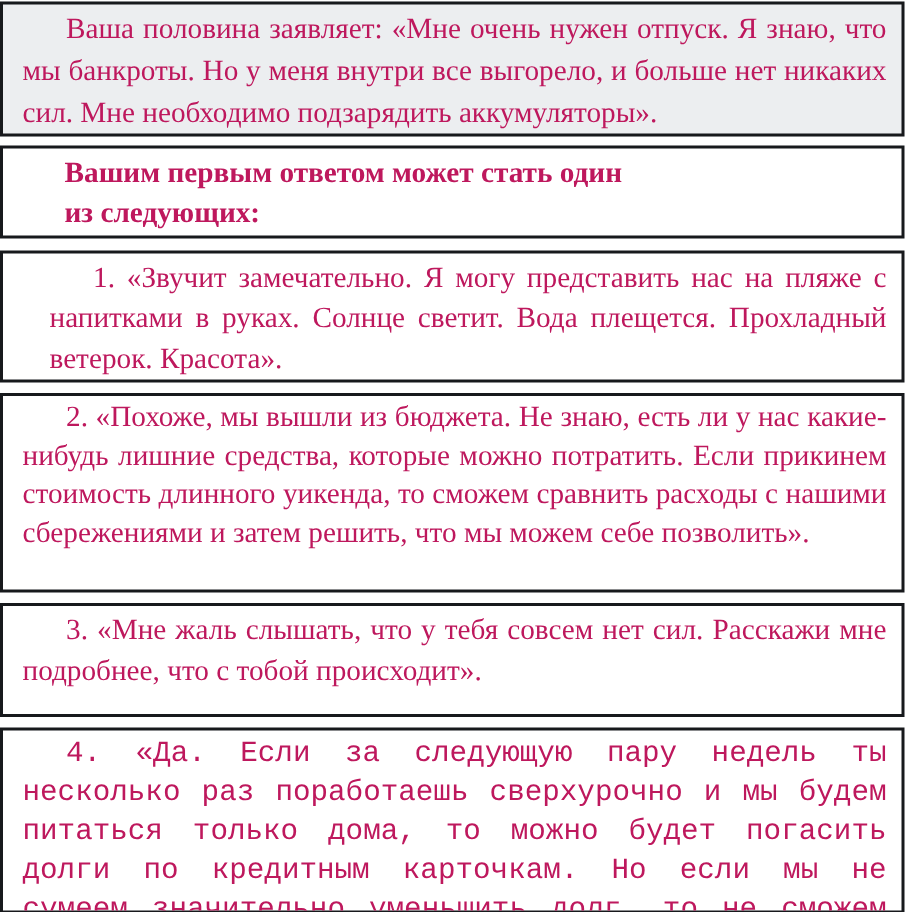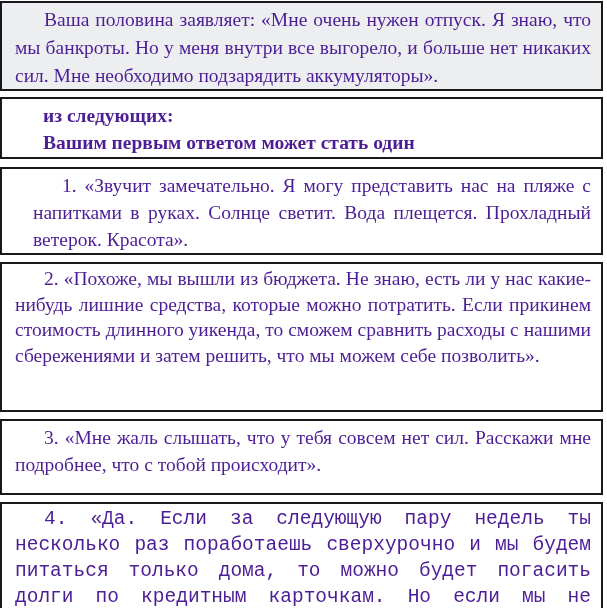--- a/index.html
+++ b/index.html
@@ -7,21 +7,21 @@
     padding: 0;
     background: #ffffff;
   }
   #page {
     position: relative;
     width: 607px;
     height: 608px;
     overflow: hidden;
     background: #ffffff;
     font-family: "Liberation Serif", "DejaVu Serif", serif;
-    color: #4c1d95;
+    color: #be185d;
     box-sizing: border-box;
     padding: 1px 4px 0 0;
   }
   .cell {
     box-sizing: border-box;
     width: 100%;
     border: 2px solid #17191c;
     background: #ffffff;
     overflow: hidden;
     font-size: 19.5px;
@@ -45,39 +45,39 @@
     padding-left: 41px;
     font-weight: bold;
   }
   .cell-header .hline {
     display: block;
     line-height: 27px;
     text-align: left;
   }
   .cell-r1 { height: 88px;  margin-bottom: 7px; }
   .cell-r1 p { line-height: 27px; margin-left: 18px; }
-  .cell-r2 { height: 150px; margin-bottom: 7px; padding-top: 2px; }
+  .cell-r2 { height: 133px; margin-bottom: 7px; padding-top: 2px; }
   .cell-r2 p { line-height: 25.5px; }
   .cell-r3 { height: 76px;  margin-bottom: 7px; }
   .cell-r3 p { line-height: 27px; }
   .cell-r4 { height: 124px; padding-top: 2px; font-family: Liberation Mono, monospace; }
   .cell-r4 p { line-height: 26px; }
 </style>
 </head>
 <body>
 
 <div id="page">
 
   <div class="cell cell-statement">
     <p>Ваша половина заявляет: «Мне очень нужен отпуск. Я знаю, что мы банкроты. Но у меня внутри все выгорело, и больше нет никаких сил. Мне необходимо подзарядить аккумуляторы».</p>
   </div>
 
   <div class="cell cell-header">
+    <span class="hline">Вашим первым ответом может стать один</span>
     <span class="hline">из следующих:</span>
-    <span class="hline">Вашим первым ответом может стать один</span>
   </div>
 
   <div class="cell cell-r1">
     <p>1. «Звучит замечательно. Я могу представить нас на пляже с напитками в руках. Солнце светит. Вода плещется. Прохладный ветерок. Красота».</p>
   </div>
 
   <div class="cell cell-r2">
     <p>2. «Похоже, мы вышли из бюджета. Не знаю, есть ли у нас какие-нибудь лишние средства, которые можно потратить. Если прикинем стоимость длинного уикенда, то сможем сравнить рас­ходы с нашими сбережениями и затем решить, что мы можем себе позволить».</p>
   </div>
 

